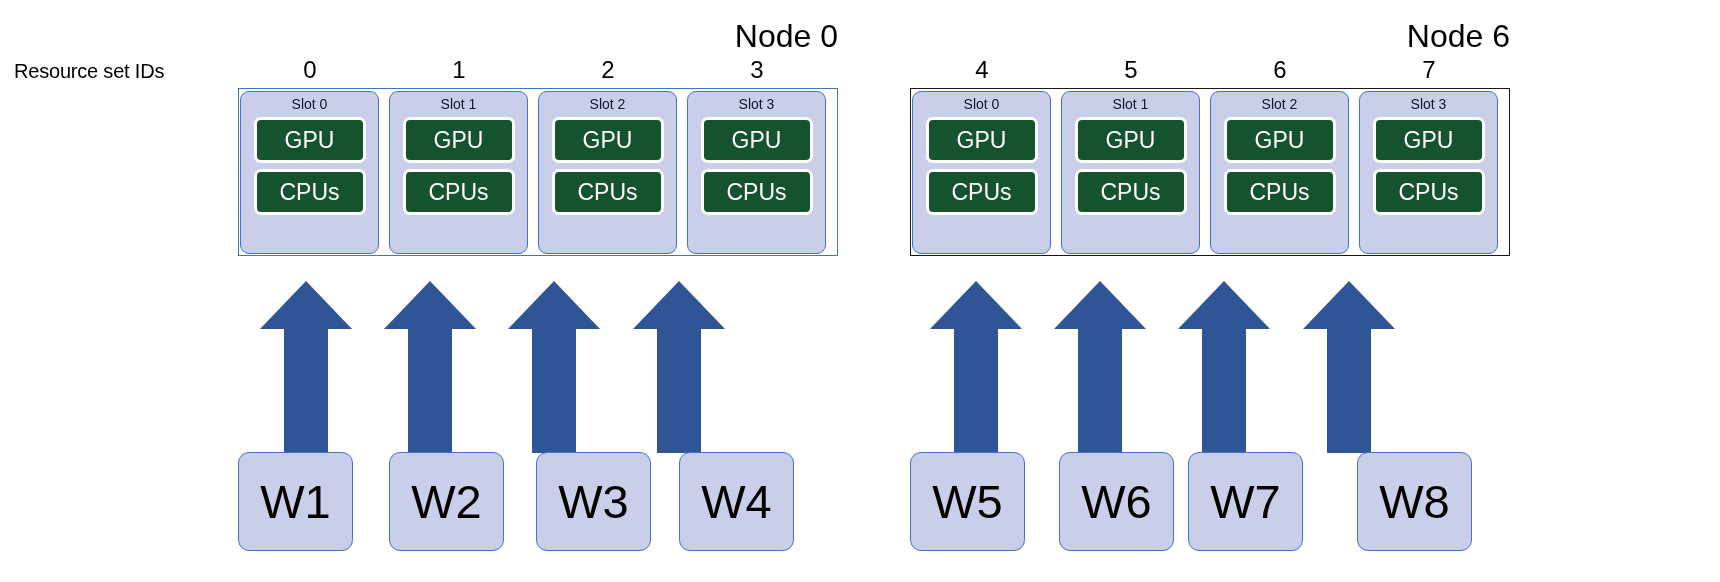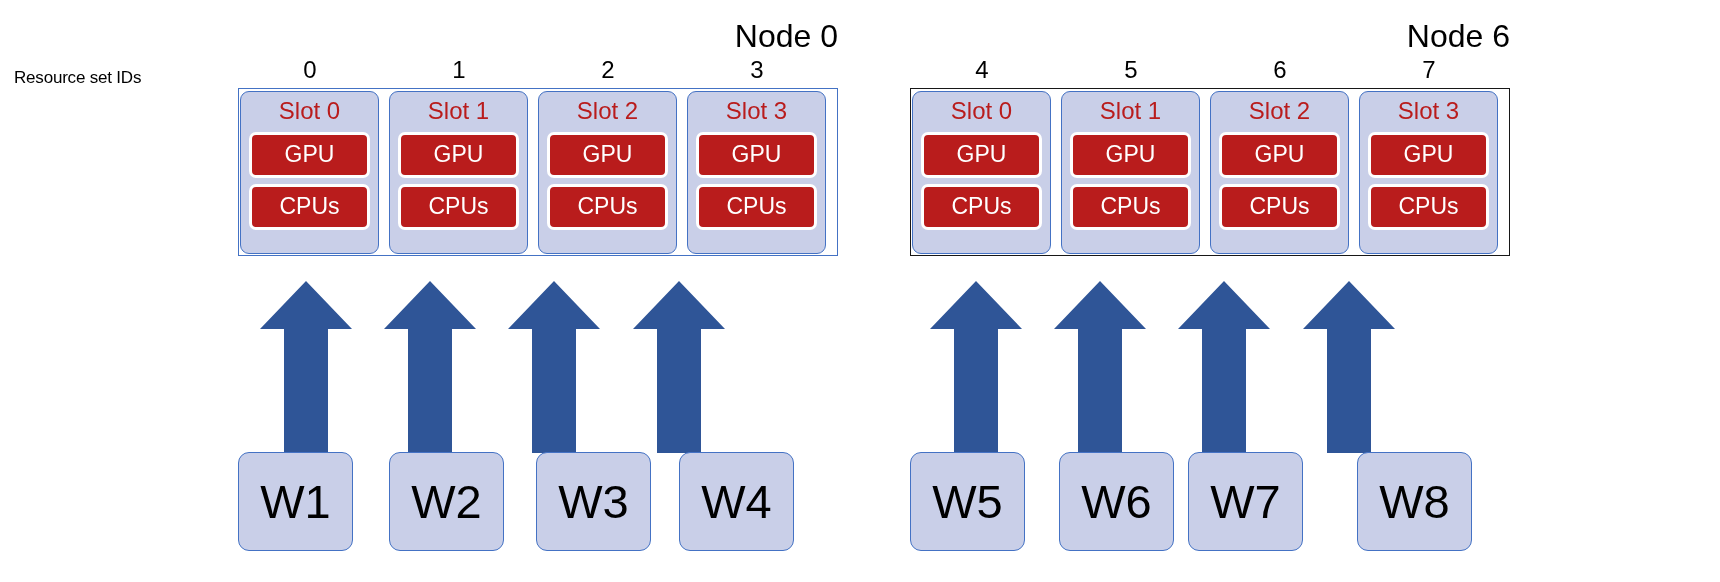--- a/index.html
+++ b/index.html
@@ -10,23 +10,23 @@
   body {
     width: 1720px; height: 582px;
     position: relative;
     font-family: "Liberation Sans", sans-serif;
     overflow: hidden;
   }
 
   
   .row-label {
     position: absolute;
-    left: 14px; top: 68px;
+    left: 14px; top: 60px;
     width: 210px;
-    font-size: 17px;
+    font-size: 20px;
     color: #000000;
     white-space: nowrap;
     letter-spacing: -0.2px;
   }
 
   
   .node-title {
     position: absolute;
     top: 7px;
     font-size: 32px;
@@ -75,30 +75,30 @@
     height: 163px;
     background: #C9CFE8;
     border: 1.4px solid #4472C4;
     border-radius: 9px;
     display: flex;
     flex-direction: column;
     align-items: center;
     padding-top: 2px;
   }
   .slot-title {
-    font-size: 24px;
-    color: #b91c1c;
+    font-size: 14px;
+    color: #0f172a;
     line-height: 1.45;
     margin-bottom: 3px;
     white-space: nowrap;
   }
   .res {
-    width: 121px;
+    width: 112px;
     height: 46px;
-    background: #b91c1c;
+    background: #14532d;
     border: 3px solid #ffffff;
     border-radius: 7px;
     color: #ffffff;
     font-size: 23px;
     display: flex;
     align-items: center;
     justify-content: center;
     margin-bottom: 6px;
     white-space: nowrap;
   }

